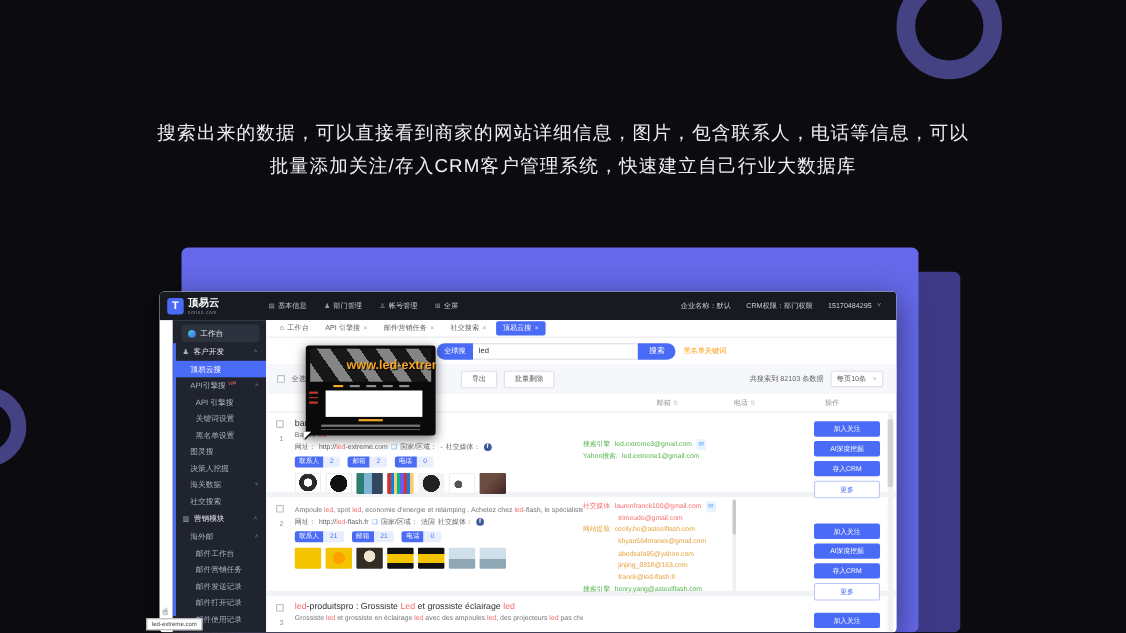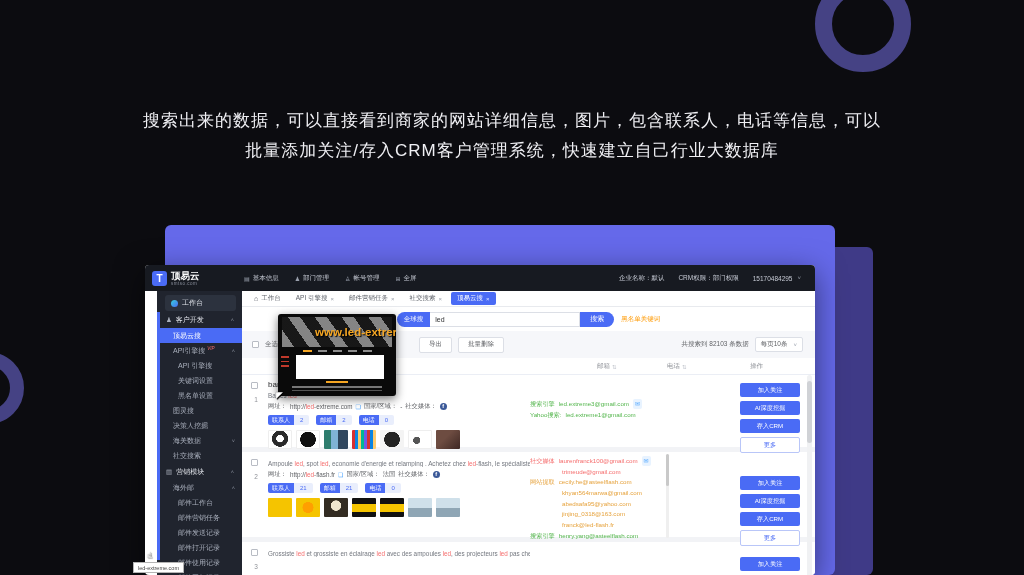--- a/index.html
+++ b/index.html
@@ -492,20 +492,21 @@
               <span class="act ghost">更多</span>
             </div>
           </div>
 
           <div class="row r3">
             <div class="rc">
               <div class="cb"></div>
               <div class="rn">3</div>
             </div>
             <div class="info">
+              <div class="title"><span class="kw">led</span>-produitspro : Grossiste <span class="kw">Led</span> et grossiste éclairage <span class="kw">led</span></div>
               <div class="desc">Grossiste <span class="kw">led</span> et grossiste en éclairage <span class="kw">led</span> avec des ampoules <span class="kw">led</span>, des projecteurs <span class="kw">led</span> pas chers et tout une gamme de produits </div>
             </div>
             <div class="acts a3">
               <span class="act">加入关注</span>
 
             </div>
           </div>
 
           <div class="main-scroll" style="top:0"></div>
         </div>

